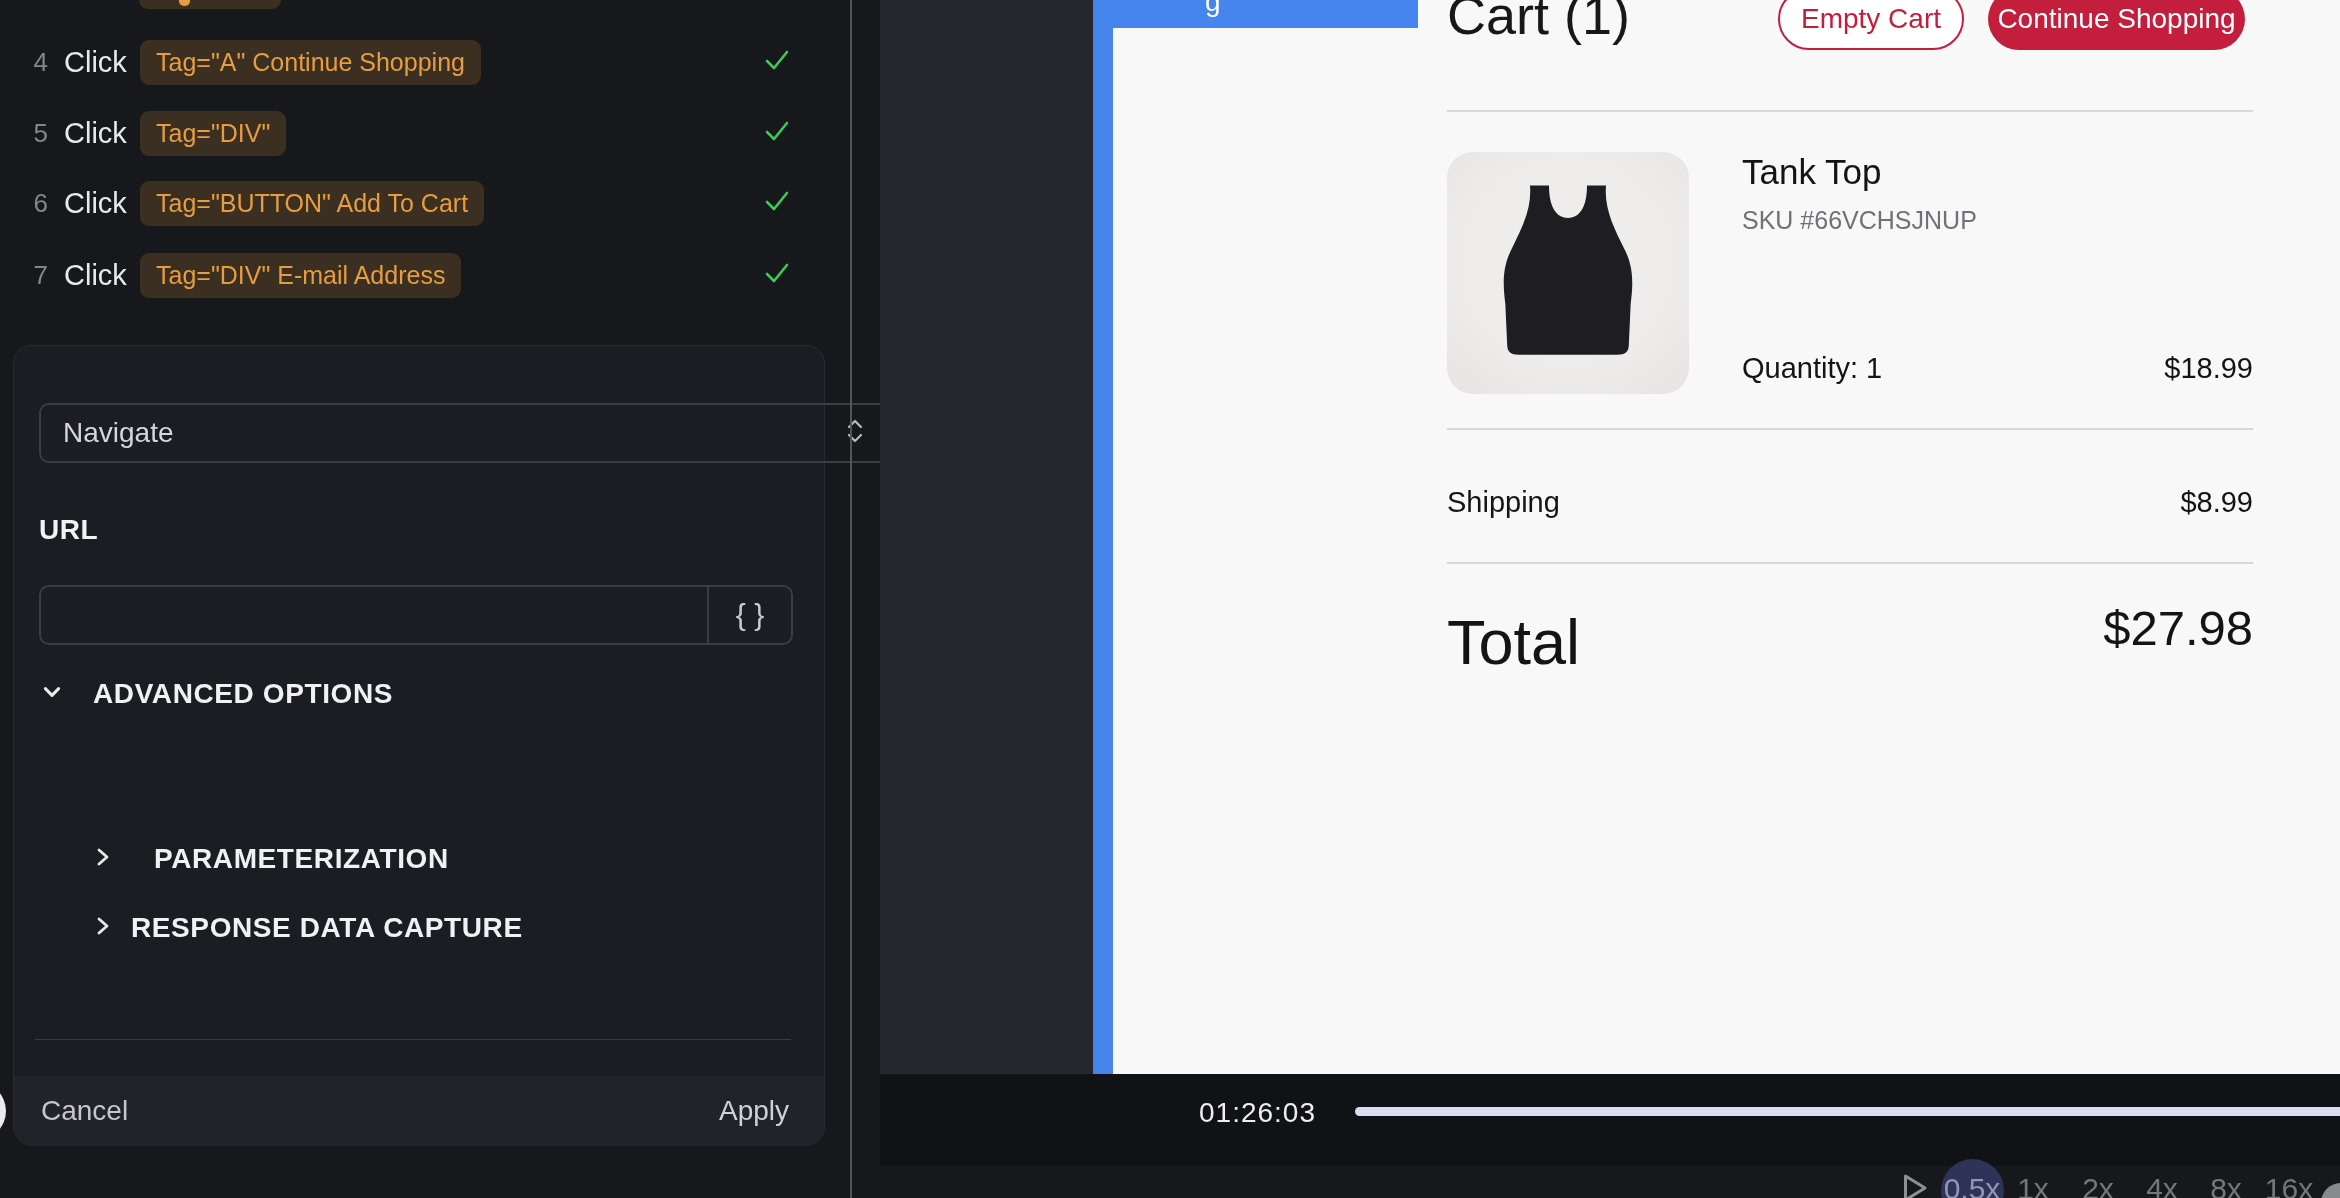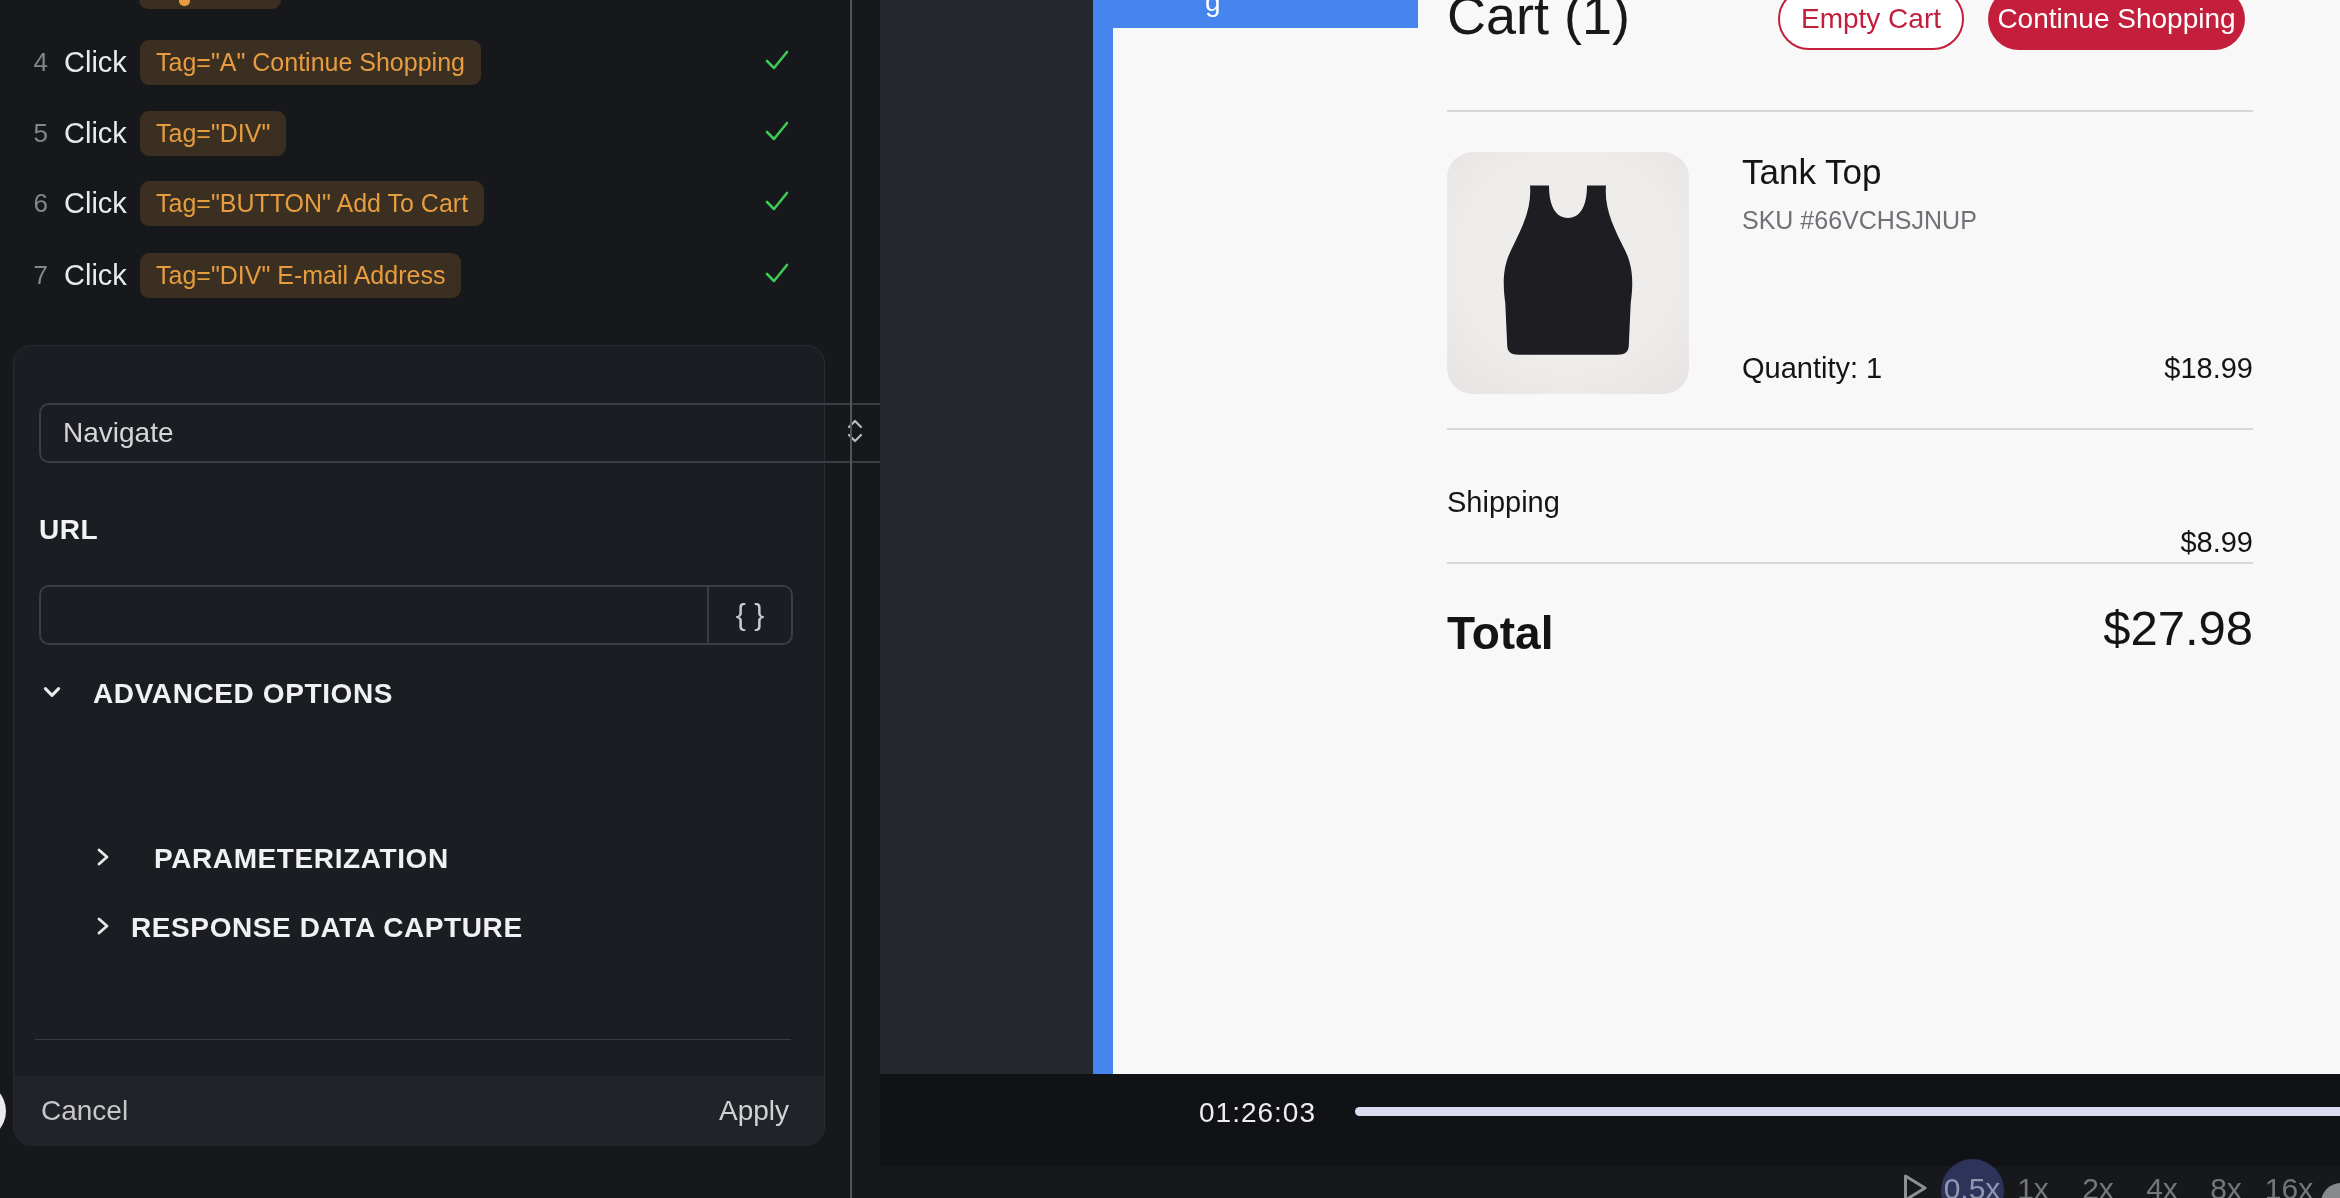--- a/index.html
+++ b/index.html
@@ -58,22 +58,22 @@
   .page-divider{position:absolute;height:2px;background:#d6d7d9;left:1447px;width:806px;}
 
   .prod-img{position:absolute;left:1447px;top:152px;width:242px;height:242px;border-radius:26px;
             background:radial-gradient(circle at 50% 45%, #efedec 55%, #e6e3e2 100%);
             display:flex;align-items:center;justify-content:center;}
   .prod-name{position:absolute;left:1742px;top:152px;font-size:35px;font-weight:500;color:#141416;}
   .prod-sku{position:absolute;left:1742px;top:206px;font-size:25px;color:#707176;}
   .prod-qty{position:absolute;left:1742px;top:352px;font-size:29px;color:#141416;}
   .prod-price{position:absolute;right:87px;top:352px;font-size:29px;color:#141416;}
   .ship-label{position:absolute;left:1447px;top:486px;font-size:29px;color:#141416;}
-  .ship-price{position:absolute;right:87px;top:486px;font-size:29px;color:#141416;margin-top:40px;}
-  .total-label{position:absolute;left:1447px;top:606px;font-size:46px;font-weight:700;color:#141416;}
+  .ship-price{position:absolute;right:87px;top:486px;font-size:29px;color:#141416;}
+  .total-label{position:absolute;left:1447px;top:606px;font-size:63px;font-weight:400;color:#141416;}
   .total-price{position:absolute;right:87px;top:600px;font-size:49px;font-weight:500;color:#141416;}
 
   
   .player-bar{position:absolute;left:880px;top:1074px;width:1460px;height:92px;background:#111216;}
   .timestamp{position:absolute;left:319px;top:23px;font-size:28px;color:#eeeef0;letter-spacing:1px;}
   .progress{position:absolute;left:475px;top:33px;width:985px;height:9px;background:#dcdcf0;border-radius:5px 0 0 5px;}
   .play-icon{position:absolute;left:1015px;top:96px;}
   .speed-pill{position:absolute;left:1061px;top:85px;width:63px;height:63px;border-radius:50%;background:#2d3359;}
   .speed{position:absolute;top:98px;font-size:30px;color:#75767b;transform:translateX(-50%);}
   .speed.active{color:#9297b0;}

